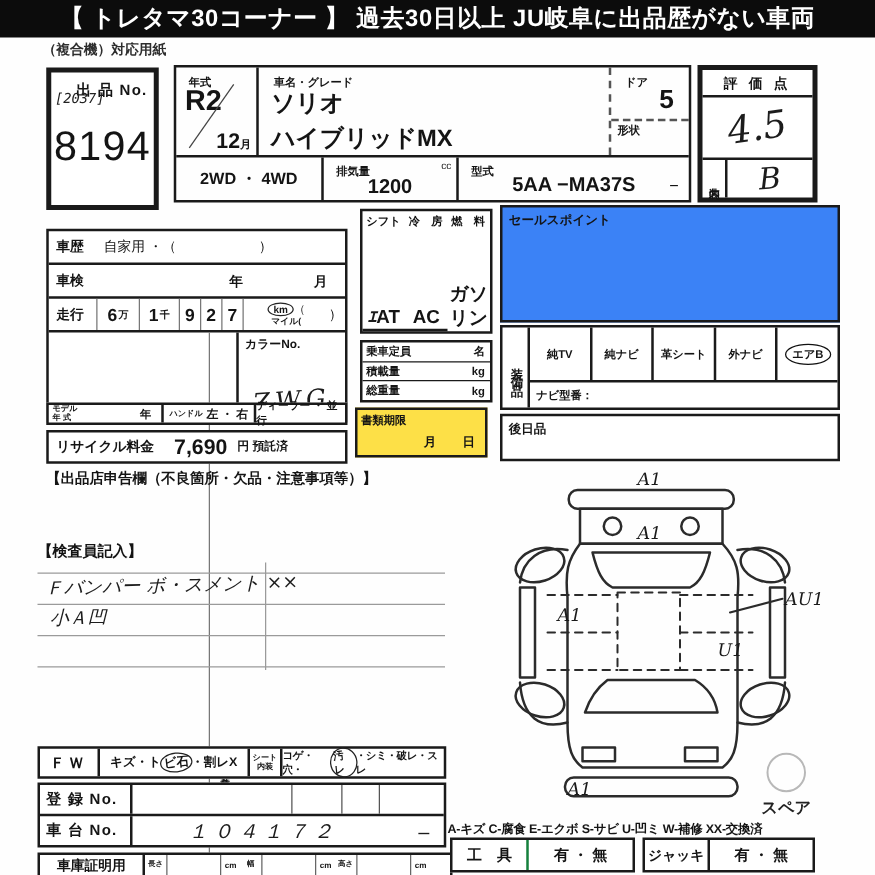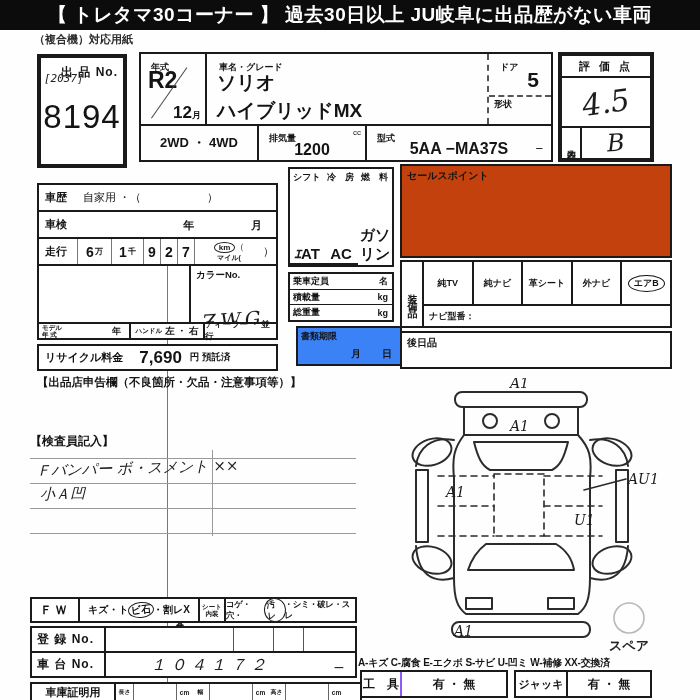--- a/index.html
+++ b/index.html
@@ -107,27 +107,27 @@
   .sc:last-child { border-bottom:none; }
   .sc .lbl { position:absolute; left:3px; top:2px; padding:0; font-size:9px; }
   .sc .val { position:absolute; left:0; right:0; bottom:1px; text-align:center; font-weight:bold; font-size:15px; }
   .sc .val .hand { font-size:14px; }
   .fuel { font-size:16px; }
   .specB { left:288px; top:272px; width:106px; height:50px; display:flex; flex-direction:column; background:#fff; }
   .sb { flex:1; display:flex; align-items:center; border-bottom:1.5px solid #1a1a1a; }
   .sb:last-child { border-bottom:none;gap:40px; }
   .sb .l { font-size:9px; font-weight:bold; padding-left:3px; }
   .sb .u { margin-left:auto; padding-right:4px; font-size:9px; font-weight:bold; }
-  .specC { left:296px; top:326px; width:106px; height:40px; position:absolute; background:#3b82f6; }
+  .specC { left:284px; top:326px; width:106px; height:40px; position:absolute; background:#fde047; }
   .specC .lbl { position:absolute; left:3px; top:2px; padding:0; font-size:9px; }
   .docs-m { position:absolute; left:52%; bottom:3px; font-size:10px; font-weight:bold; }
   .docs-d { position:absolute; right:8px; bottom:3px; font-size:10px; font-weight:bold; }
 
   
-  .sales { left:400px; top:164px; width:272px; height:94px; background:#c2410c; }
+  .sales { left:400px; top:164px; width:272px; height:94px; background:#3b82f6; }
   .sales .lbl, .later .lbl { position:absolute; left:5px; top:3px; padding:0; font-size:10px; font-weight:bold; }
   .equip { left:400px; top:260px; width:272px; height:68px; display:flex; background:#fff; }
   .eq-side { width:22px; border-right:2px solid #1a1a1a; writing-mode:vertical-lr; text-orientation:upright;
     font-size:10px; font-weight:bold; letter-spacing:7px; display:flex; align-items:center; justify-content:center; padding-top:4px; }
   .eq-main { flex:1; display:flex; flex-direction:column; }
   .eq-row { flex:1; display:flex; border-bottom:2px solid #1a1a1a; }
   .eq-cell { flex:1; border-right:2px solid #1a1a1a; display:flex; align-items:center; justify-content:center;
     font-size:9px; font-weight:bold; }
   .eq-cell:last-child { border-right:none; }
   .circ { border:1.8px solid #111; border-radius:50%; padding:1px 5px; }
@@ -167,21 +167,21 @@
   .ch-dash { position:absolute; right:10px; top:6px; font-size:14px; }
 
   .garage { left:30px; top:682px; width:332px; height:20px; display:flex; align-items:stretch; background:#fff; }
   .g-lbl { width:84px; border-right:2px solid #1a1a1a; font-size:11px; font-weight:bold; }
   .g-unit { width:17px; flex-direction:column; font-size:6px; line-height:6.5px; font-weight:bold; }
   .g-cell { width:44px; border-left:1px solid #666; border-right:1px solid #666; position:relative; }
   .g-cm { width:15px; font-size:6.5px; font-weight:bold; }
 
   .dcodes { left:358px; top:656px; font-size:10px; font-weight:bold; letter-spacing:-0.2px; white-space:nowrap; }
   .tools { left:360px; top:670px; width:148px; height:28px; display:flex; background:#fff; }
-  .t-lbl { width:40px; border-right:2px solid #8b5cf6; font-size:12px; font-weight:bold; }
+  .t-lbl { width:61px; border-right:2px solid #15803d; font-size:12px; font-weight:bold; }
   .t-val { flex:1; font-size:12px; font-weight:bold; }
   .jack { left:514px; top:670px; width:138px; height:28px; display:flex; background:#fff; }
   .j-lbl { width:52px; border-right:2px solid #1a1a1a; font-size:11px; font-weight:bold; }
 </style>
 </head>
 <body>
 
 <div class="abs banner">【 トレタマ30コーナー 】 過去30日以上 JU岐阜に出品歴がない車両</div>
 <div class="abs paper-note">（複合機）対応用紙</div>
 

